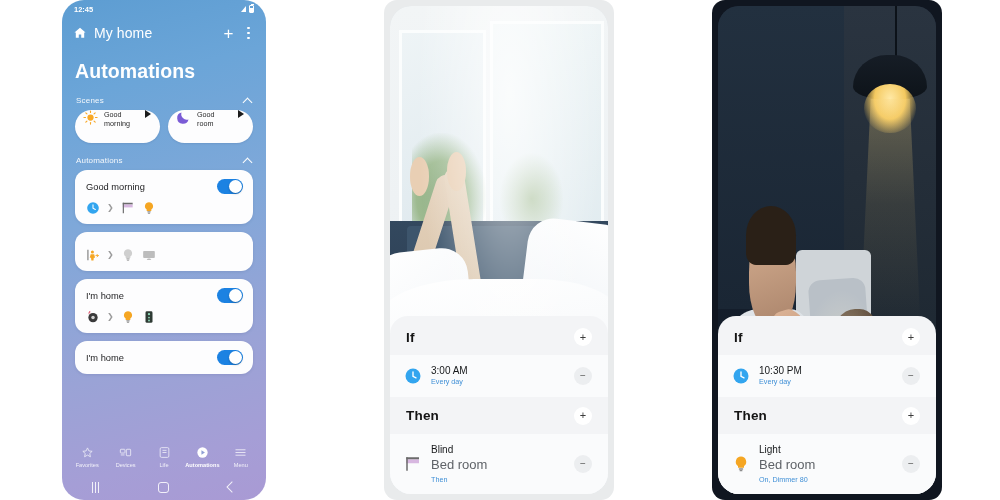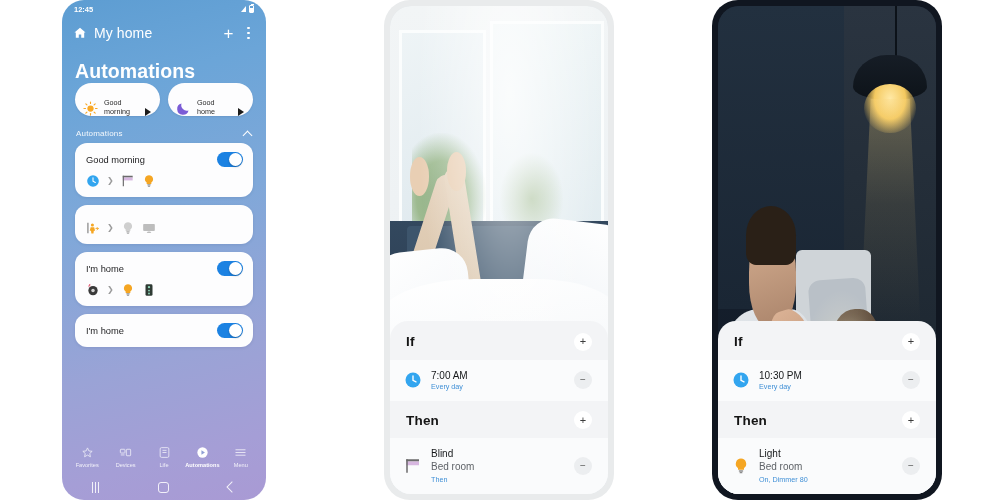--- a/index.html
+++ b/index.html
@@ -52,21 +52,21 @@
   .chev-up { width: 9px; height: 9px; position: relative; }
   .chev-up::before {
     content:''; position:absolute; left:1px; top:3px;
     width: 6px; height: 6px; border-left: 1.4px solid #fff; border-top: 1.4px solid #fff;
     transform: rotate(45deg);
   }
 
   .scene-row { display: flex; gap: 8px; padding: 0 13px; }
   .scene-pill {
     flex: 1; height: 33px; background: #fdfdfe; border-radius: 17px;
-    display: flex; align-items: flex-end; padding: 0 6px 0 8px; gap: 6px;
+    display: flex; align-items: flex-start; padding: 0 6px 0 8px; gap: 6px;
     box-shadow: 0 1px 2px rgba(40,60,110,.13);
   }
   .scene-ico { width: 15px; height: 15px; flex: 0 0 auto; }
   .scene-label { flex: 1; font-size: 7.2px; color: #2b2b2b; line-height: 1.28; }
   .play-tri {
     width: 0; height: 0; flex: 0 0 auto; margin-right: 3px;
     border-left: 6px solid #1b1b1b;
     border-top: 4px solid transparent; border-bottom: 4px solid transparent;
   }
 
@@ -104,21 +104,21 @@
     position: absolute; left: 0; right: 0; bottom: 0; height: 26px;
     display: flex; align-items: center; justify-content: space-around;
     color: rgba(255,255,255,.85);
   }
   .nav-recent { display: flex; gap: 1.6px; }
   .nav-recent i { width: 1.6px; height: 11px; background: currentColor; display:block; }
   .nav-home { width: 11px; height: 11px; border: 1.4px solid currentColor; border-radius: 3px; }
   .nav-back { width: 8px; height: 8px; border-left: 1.5px solid currentColor; border-bottom: 1.5px solid currentColor; transform: rotate(45deg); }
 
   
-  .phone { position: absolute; top: 0; width: 230px; height: 500px; border-radius: 26px; padding: 6px; }
+  .phone { position: absolute; top: 0; width: 230px; height: 500px; border-radius: 13px; padding: 6px; }
   .phone2 { left: 384px; background: #e9ebec; }
   .phone3 { left: 712px; background: #101620; }
   .screen { width: 100%; height: 100%; border-radius: 21px; overflow: hidden; position: relative; }
   .screen2 { background: #d7dde1; }
   .screen3 { background: #0d1420; }
 
   .hero { position: absolute; inset: 0; }
 
   
   .m-wall { position:absolute; inset:0; background: linear-gradient(180deg,#f2f5f6 0%,#eef2f4 40%,#e9eef1 100%); }
@@ -176,21 +176,21 @@
     font-size: 11px; color: #3c3c3c; line-height: 1; font-weight: 400;
   }
   .rnd-btn.minus { background: #eceef0; color: #5a5a5a; font-size: 10px; }
   .sheet-item {
     background: #fafbfc; display: flex; align-items: center;
     padding: 9px 16px 9px 14px; gap: 9px;
   }
   .sheet-item .ico { width: 18px; height: 18px; flex: 0 0 auto; }
   .sheet-item .txt { flex: 1; }
   .si-title { font-size: 10px; color: #16181a; line-height: 1.3; }
-  .si-sub { font-size: 10px; color: #5f6368; line-height: 1.45; }
+  .si-sub { font-size: 13px; color: #5f6368; line-height: 1.45; }
   .si-state { font-size: 7.2px; color: #3f8fd6; line-height: 1.45; }
   .gap { height: 10px; background: #f3f4f6; }
 </style>
 </head>
 <body>
 
 <div class="stage">
 
   <div class="phone1">
 
@@ -210,20 +210,24 @@
       <div class="plus-btn">+</div>
       <div class="kebab">
           <i></i>
           <i></i>
           <i></i>
         </div>
     </div>
 
     <div class="page-title">Automations</div>
 
+    <div class="sec-head">
+      <span>Scenes</span>
+      <div class="chev-up"></div>
+    </div>
 
     <div class="scene-row">
       <div class="scene-pill">
         <svg class="scene-ico" viewBox="0 0 24 24">
           <circle cx="12" cy="12" r="5" fill="#f9a825"></circle>
           <g stroke="#f9a825" stroke-width="1.8" stroke-linecap="round">
             <line x1="12" y1="1.5" x2="12" y2="4"></line>
               <line x1="12" y1="20" x2="12" y2="22.5"></line>
             <line x1="1.5" y1="12" x2="4" y2="12"></line>
               <line x1="20" y1="12" x2="22.5" y2="12"></line>
@@ -239,21 +243,21 @@
         </div>
         <div class="play-tri"></div>
       </div>
 
       <div class="scene-pill">
         <svg class="scene-ico" viewBox="0 0 24 24">
           <path fill="#7b5cd6" d="M20 15.2A9 9 0 0 1 8.8 4 9.2 9.2 0 1 0 20 15.2z"></path>
         </svg>
         <div class="scene-label">
           <div>Good</div>
-          <div>home</div>
+          <div>room</div>
         </div>
         <div class="play-tri"></div>
       </div>
     </div>
 
     <div class="sec-head">
       <span>Automations</span>
       <div class="chev-up"></div>
     </div>
 
@@ -414,21 +418,21 @@
         <div class="sheet-head">
           <div class="h">If</div>
           <div class="rnd-btn">+</div>
         </div>
         <div class="sheet-item">
           <svg class="ico" viewBox="0 0 24 24">
             <circle cx="12" cy="12" r="10" fill="#32a5ef"></circle>
             <path d="M12 6.5v6l4 2" stroke="#fff" stroke-width="1.8" fill="none" stroke-linecap="round"></path>
           </svg>
           <div class="txt">
-            <div class="si-title">7:00 AM</div>
+            <div class="si-title">3:00 AM</div>
             <div class="si-state">Every day</div>
           </div>
           <div class="rnd-btn minus">−</div>
         </div>
 
         <div class="gap"></div>
 
         <div class="sheet-head">
           <div class="h">Then</div>
           <div class="rnd-btn">+</div>

